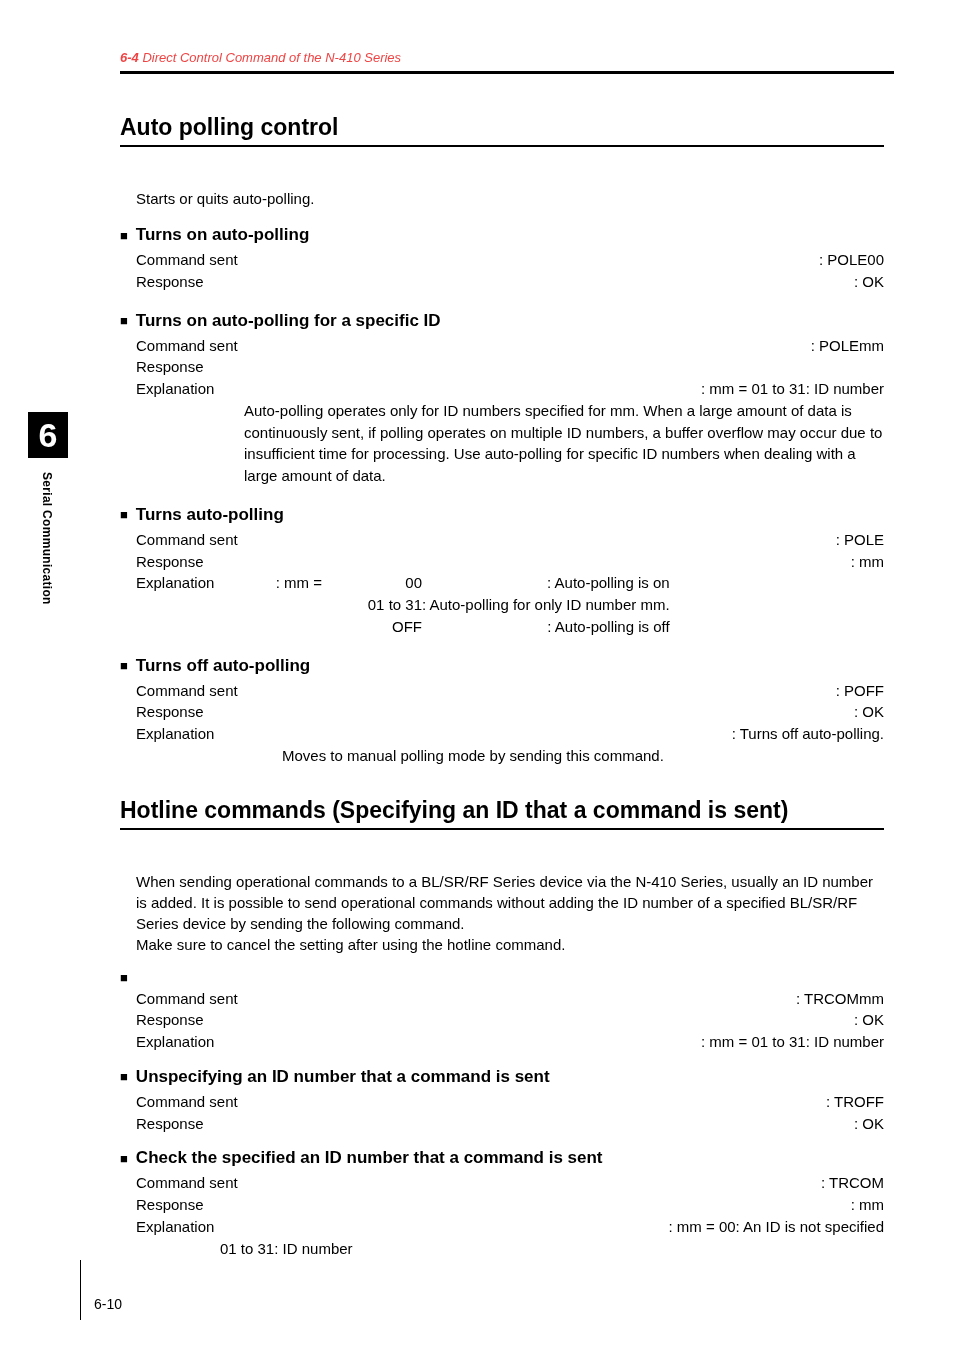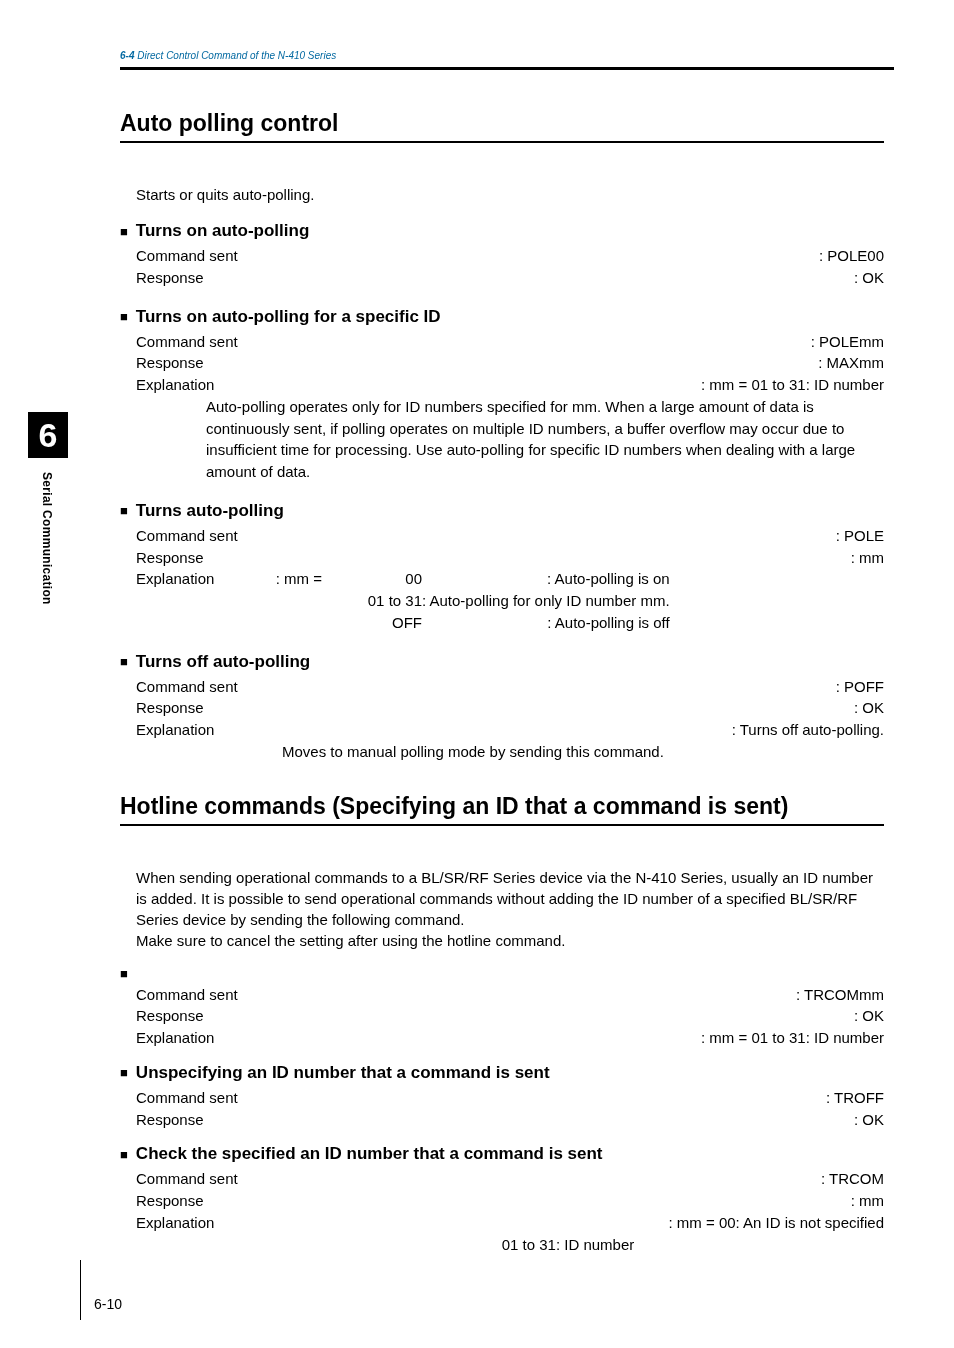--- a/index.html
+++ b/index.html
@@ -1,34 +1,34 @@
 <!DOCTYPE html>
 <html><head>
 <meta charset="utf-8">
 <style>
   * { box-sizing: border-box; margin: 0; padding: 0; }
   html, body { width: 954px; height: 1348px; background: #fff; font-family: Arial, Helvetica, sans-serif; color: #000; }
   .page { position: relative; width: 954px; height: 1348px; padding: 50px 60px 30px 60px; }
-  .header-line { font-size: 10px; font-style: italic; font-weight: bold; color: #0369a1; }
+  .header-line { font-size: 13px; font-style: italic; font-weight: bold; color: #ef4444; }
   .header-line .plain { font-style: italic; font-weight: normal; }
   .divider-thick { border: none; border-top: 3px solid #000; margin-top: 6px; }
   .divider-thin { border: none; border-top: 2px solid #000; margin-top: 4px; margin-bottom: 18px; }
   .content { margin-left: 60px; margin-right: 10px; }
   .section-title { font-size: 23px; font-weight: bold; margin-top: 40px; margin-bottom: 0; }
   .section-intro { font-size: 15px; margin-top: 41px; margin-bottom: 16px; text-align: left; line-height: 1.4; }
   .subsection { margin-top: 12px; }
   .sub-title-row { display: flex; align-items: center; gap: 8px; margin-bottom: 4px; }
   .sq { font-size: 13px; line-height: 1; }
   .sub-title { font-size: 17px; font-weight: bold; }
   .kv-block { margin-left: 16px; }
   .kv-row { display: flex; font-size: 15px; line-height: 1.45; }
   .kv-label { width: 130px; flex: none; }
   .kv-value { flex: 1; text-align: right; }
   .explanation-block { font-size: 15px; line-height: 1.45; }
-  .exp-indent { margin-left: 70px; margin-top: 0; }
+  .exp-indent { margin-left: 108px; margin-top: 0; }
   .mm-grid { display: grid; grid-template-columns: 100px auto; font-size: 15px; line-height: 1.45; margin-left: 0; }
   .tab-block { margin-top: 40px; position: absolute; left: 28px; top: 372px; }
   .tab-num { background: #000; color: #fff; font-size: 34px; font-weight: bold; width: 40px; height: 46px; display: flex; align-items: center; justify-content: center; }
   .tab-text { writing-mode: vertical-rl; text-orientation: mixed; font-size: 12px; font-weight: bold; margin-top: 14px; margin-left: 12px; letter-spacing: 0.3px; }
   .page-num { position: absolute; bottom: 36px; left: 94px; font-size: 14px; }
   .left-rule { position: absolute; left: 80px; top: 1260px; bottom: 28px; border-left: 1px solid #000; height: 60px; }
 </style>
 </head>
 <body>
 
@@ -75,21 +75,20 @@
         <span class="sq">■</span>
         <span class="sub-title">Turns on auto-polling for a specific ID</span>
       </div>
       <div class="kv-block">
         <div class="kv-row">
             <div class="kv-label">Command sent</div>
             <div class="kv-value">: POLEmm</div>
           </div>
         <div class="kv-row">
             <div class="kv-label">Response</div>
-            <div class="kv-value">: MAXmm</div>
           </div>
         <div class="kv-row">
             <div class="kv-label">Explanation</div>
             <div class="kv-value">: mm = 01 to 31: ID number</div>
           </div>
         <div class="explanation-block exp-indent">Auto-polling operates only for ID numbers specified for mm. When a large amount of data is continuously sent, if polling operates on multiple ID numbers, a buffer overflow may occur due to insufficient time for processing. Use auto-polling for specific ID numbers when dealing with a large amount of data.</div>
       </div>
     </div>
 
     <div class="subsection" style="margin-top:18px;">
@@ -200,21 +199,21 @@
             <div class="kv-value">: TRCOM</div>
           </div>
         <div class="kv-row">
             <div class="kv-label">Response</div>
             <div class="kv-value">: mm</div>
           </div>
         <div class="kv-row">
             <div class="kv-label">Explanation</div>
             <div class="kv-value">: mm = 00: An ID is not specified</div>
           </div>
-        <div class="explanation-block" style="margin-left:116px;text-align:center;">01 to 31: ID number</div>
+        <div class="explanation-block" style="margin-left:84px;">01 to 31: ID number</div>
       </div>
     </div>
 
   </div>
 
   <div class="left-rule"></div>
   <div class="page-num">6-10</div>
 </div>
 
 </body></html>

